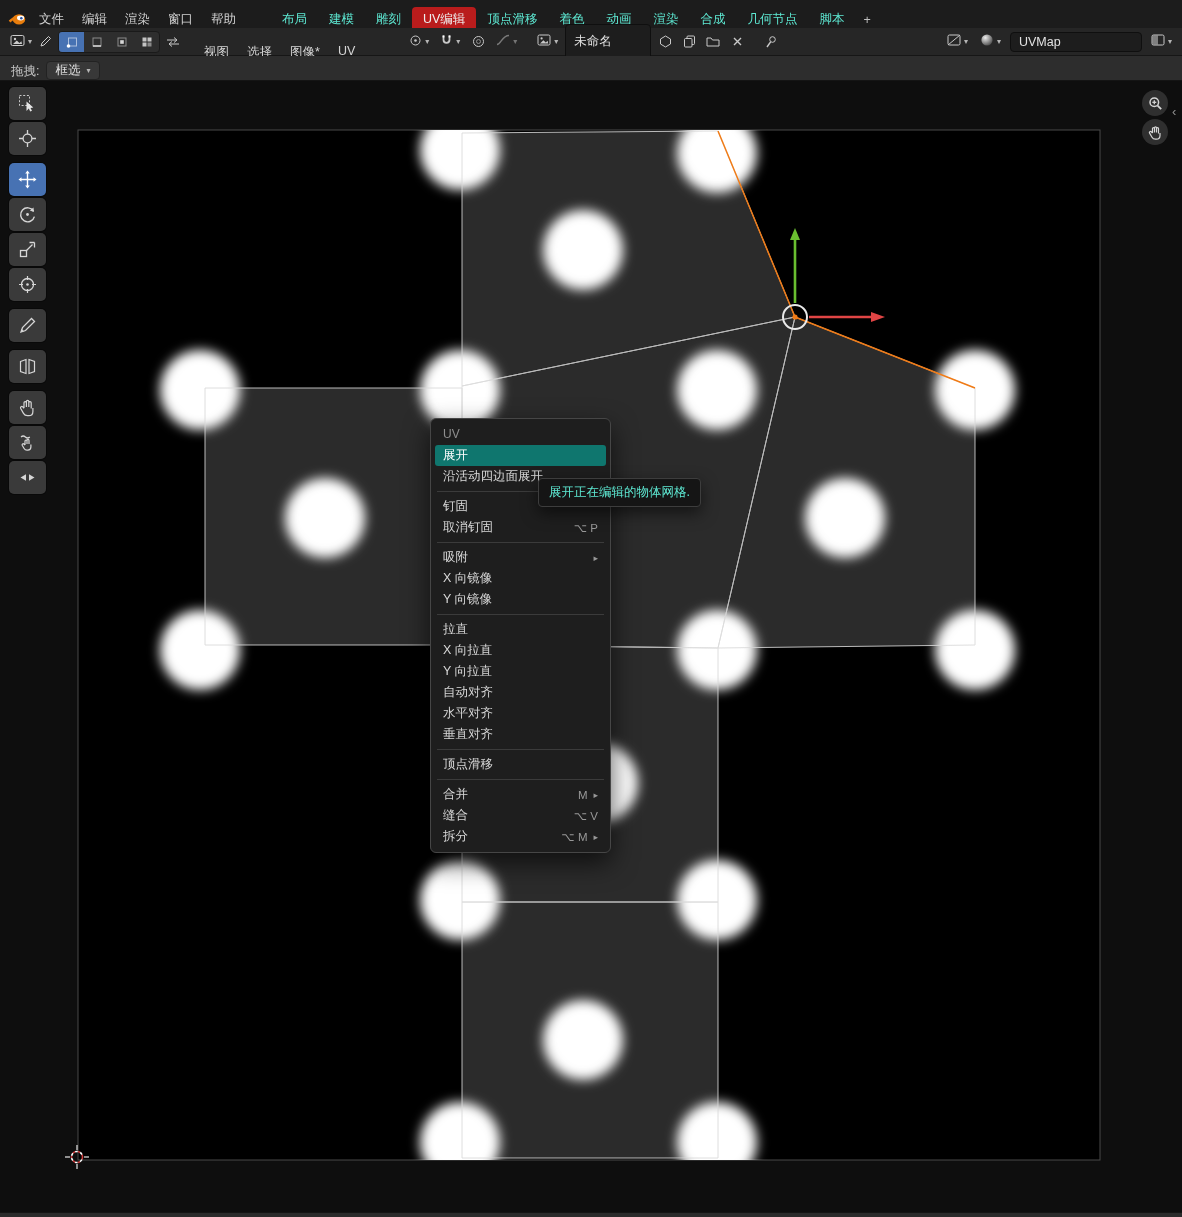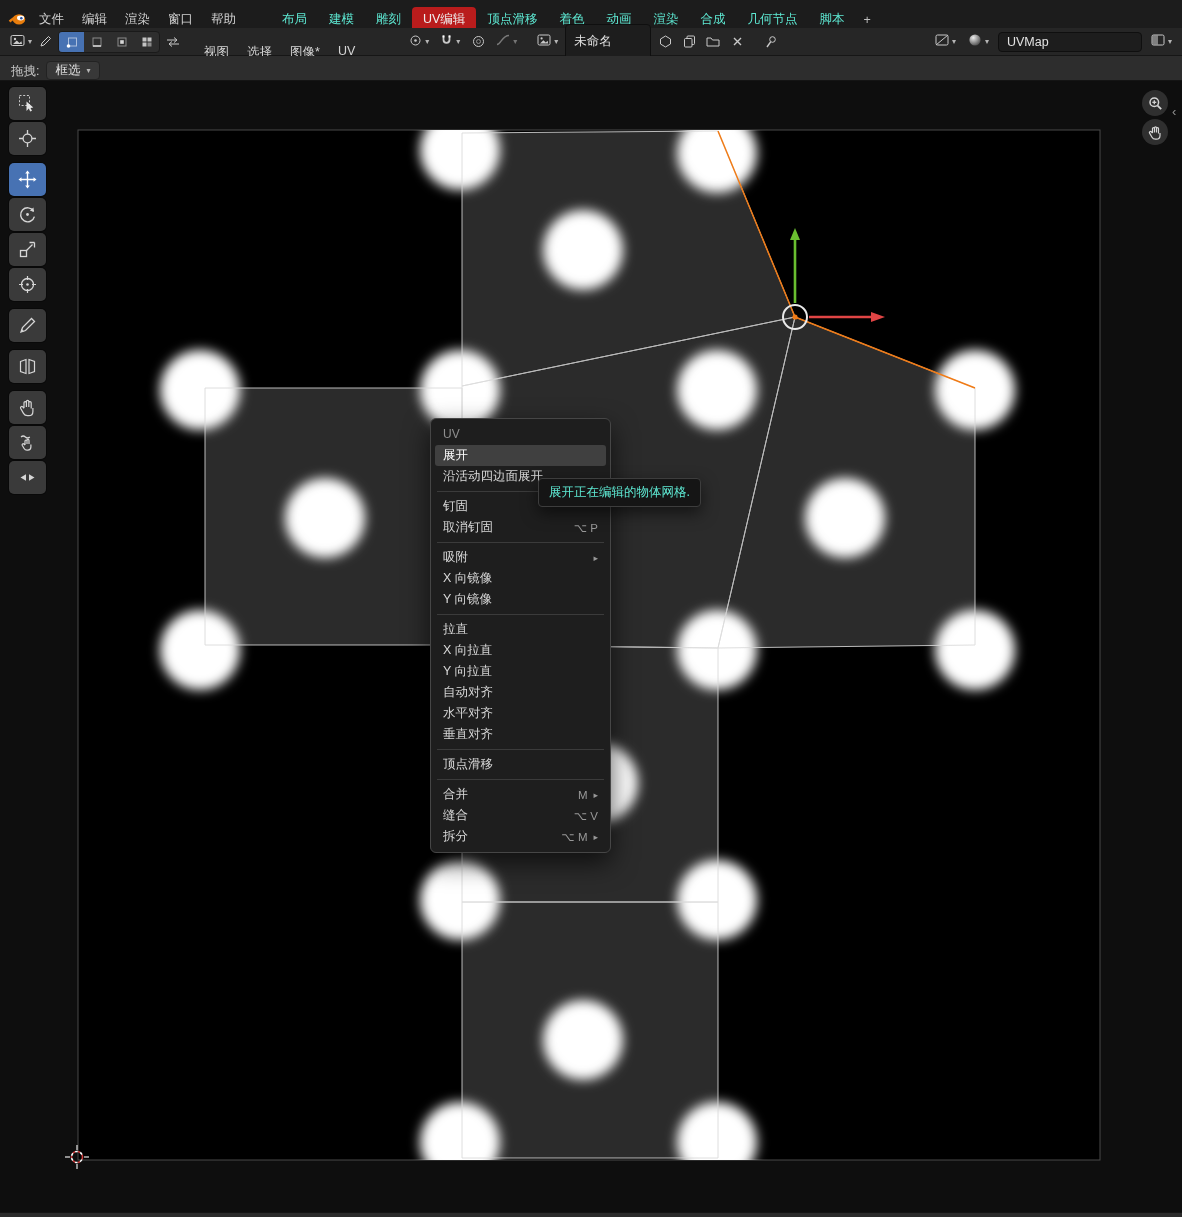--- a/index.html
+++ b/index.html
@@ -63,21 +63,21 @@
     background:rgba(75,75,75,.55); display:flex; align-items:center;
     justify-content:center; z-index:3; }
   .side-toggle { position:absolute; color:#8f8f8f; font-size:13px; z-index:3; }
   
   .ctx { position:absolute; left:430px; top:418px; width:181px;
     background:#1e1e1e; border:1px solid #464646; border-radius:6px;
     padding:3px 0 5px; box-shadow:0 10px 26px rgba(0,0,0,.65); z-index:5; }
   .ctx-title { padding:5px 12px 4px; color:#8f8f8f; font-size:12px; }
   .ctx-item { height:21px; margin:0 4px; padding:0 8px; border-radius:3px;
     display:flex; align-items:center; color:#d8d8d8; white-space:nowrap; }
-  .ctx-item.hl { background:#404040; color:#ffffff; }
+  .ctx-item.hl { background:#0f766e; color:#ffffff; }
   .ctx-sep { height:1px; background:#3b3b3b; margin:4px 6px; }
   .ctx-sc { margin-left:auto; color:#989898; font-size:11.5px; padding-left:12px; }
   .ctx-sub { color:#989898; font-size:9px; margin-left:6px; }
   .ctx-sub.solo { margin-left:auto; }
   
   .tooltip { position:absolute; left:538px; top:478px; background:#151515;
     border:1px solid #3d3d3d; border-radius:4px; padding:5px 10px;
     color:#5eead4; white-space:nowrap; z-index:6;
     box-shadow:0 6px 16px rgba(0,0,0,.55); }
   
@@ -261,21 +261,21 @@
               <radialGradient id="sph" cx="35%" cy="30%" r="75%">
                 <stop offset="0%" stop-color="#ededed"></stop>
                 <stop offset="100%" stop-color="#4c4c4c"></stop>
               </radialGradient>
             </defs>
             <circle cx="7" cy="7" r="5.6" fill="url(#sph)"></circle>
           </svg>
       </span>
       <span class="caret">▾</span>
     </div>
-    <input class="txtfield" style="width: 144px;" value="UVMap">
+    <input class="txtfield" style="width: 132px;" value="UVMap">
     <div class="hbtn">
       <span><svg width="14" height="12" viewBox="0 0 14 12">
             <rect x="1" y="1" width="12" height="10" rx="1.5" fill="none" stroke="#c9c9c9"></rect>
             <rect x="1.5" y="1.5" width="5.5" height="9" fill="#c9c9c9" opacity=".55"></rect>
           </svg></span>
       <span class="caret">▾</span>
     </div>
   </div>
 </div>
 

